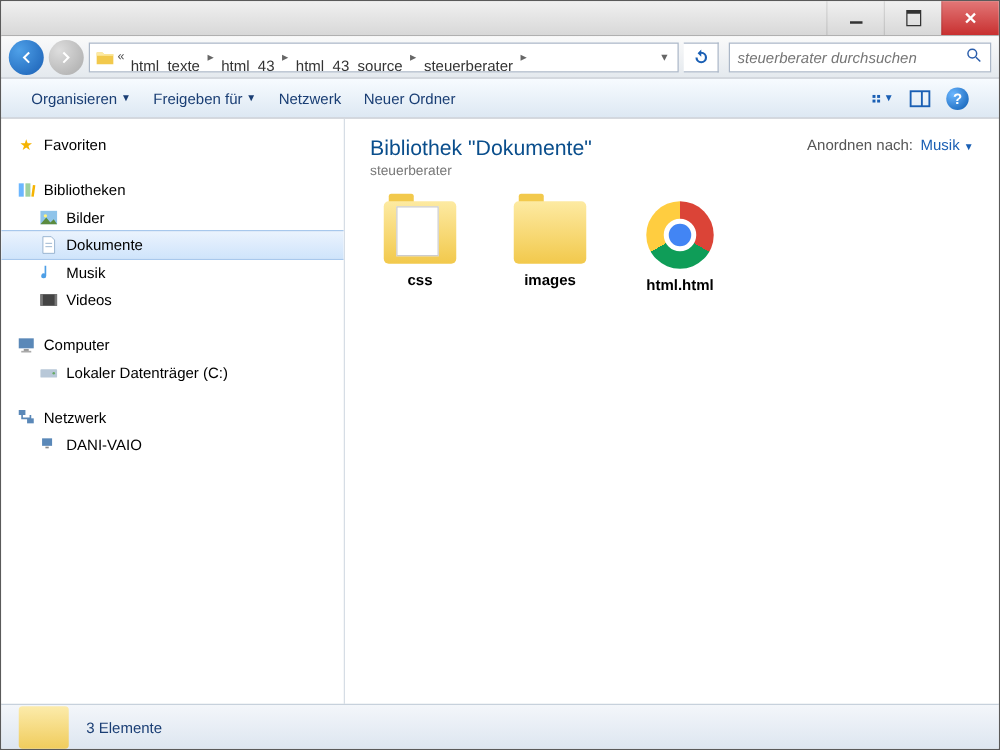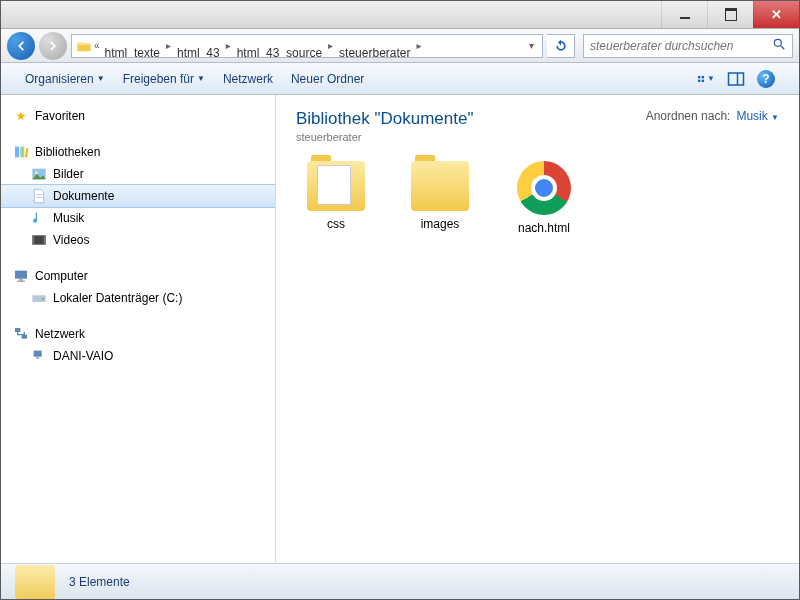--- a/index.html
+++ b/index.html
@@ -49,21 +49,21 @@
 
 
 .content { flex: 1; background: #fff; padding: 14px 20px; display: flex; flex-direction: column; }
 .content-header { display: flex; justify-content: space-between; align-items: flex-start; padding-bottom: 10px; }
 .lib-title { color: #0a4e8c; font-size: 17px; }
 .lib-sub { color: #777; font-size: 11px; margin-top: 2px; }
 .arrange { display: flex; align-items: center; gap: 6px; color: #555; font-size: 12px; }
 .arrange .link { color: #1a5fb4; cursor: pointer; }
 .arrange .dd { font-size: 8px; color: #1a5fb4; }
 .items { display: flex; gap: 24px; flex-wrap: wrap; padding-top: 8px; }
-.item { width: 80px; display: flex; flex-direction: column; align-items: center; gap: 6px; cursor: pointer; }
+.item { width: 80px; display: flex; flex-direction: column; align-items: center; gap: 6px; cursor: pointer; font-weight: bold; }
 .item-label { text-align: center; word-break: break-word; }
 .folder-icon { width: 58px; height: 50px; position: relative; }
 .folder-icon .back { position: absolute; inset: 0; background: linear-gradient(to bottom, #fdeaa2, #f2c94c); border-radius: 4px; }
 .folder-icon .tab { position: absolute; top: -6px; left: 4px; width: 20px; height: 8px; background: #f2c94c; border-radius: 2px 2px 0 0; }
 .folder-icon .doc { position: absolute; top: 4px; left: 10px; width: 34px; height: 40px; background: #fff; border: 1px solid #ccc; }
 .chrome-icon { width: 54px; height: 54px; position: relative; }
 .chrome-icon .ring { position: absolute; inset: 0; border-radius: 50%; background: conic-gradient(#db4437 0 120deg, #0f9d58 120deg 240deg, #ffcd40 240deg 360deg); }
 .chrome-icon .center { position: absolute; top: 14px; left: 14px; width: 26px; height: 26px; border-radius: 50%; background: #4285f4; border: 4px solid #fff; }
 
 
@@ -306,21 +306,21 @@
               <div class="back"></div>
           </div>
           <div class="item-label">images</div>
         </div>
 
         <div class="item">
           <div class="chrome-icon">
             <div class="ring"></div>
               <div class="center"></div>
           </div>
-          <div class="item-label">nach.html</div>
+          <div class="item-label">html.html</div>
         </div>
 
       </div>
     </div>
 
   </div>
 
   <div class="statusbar">
     <div class="status-folder">
         <div class="back"></div>

